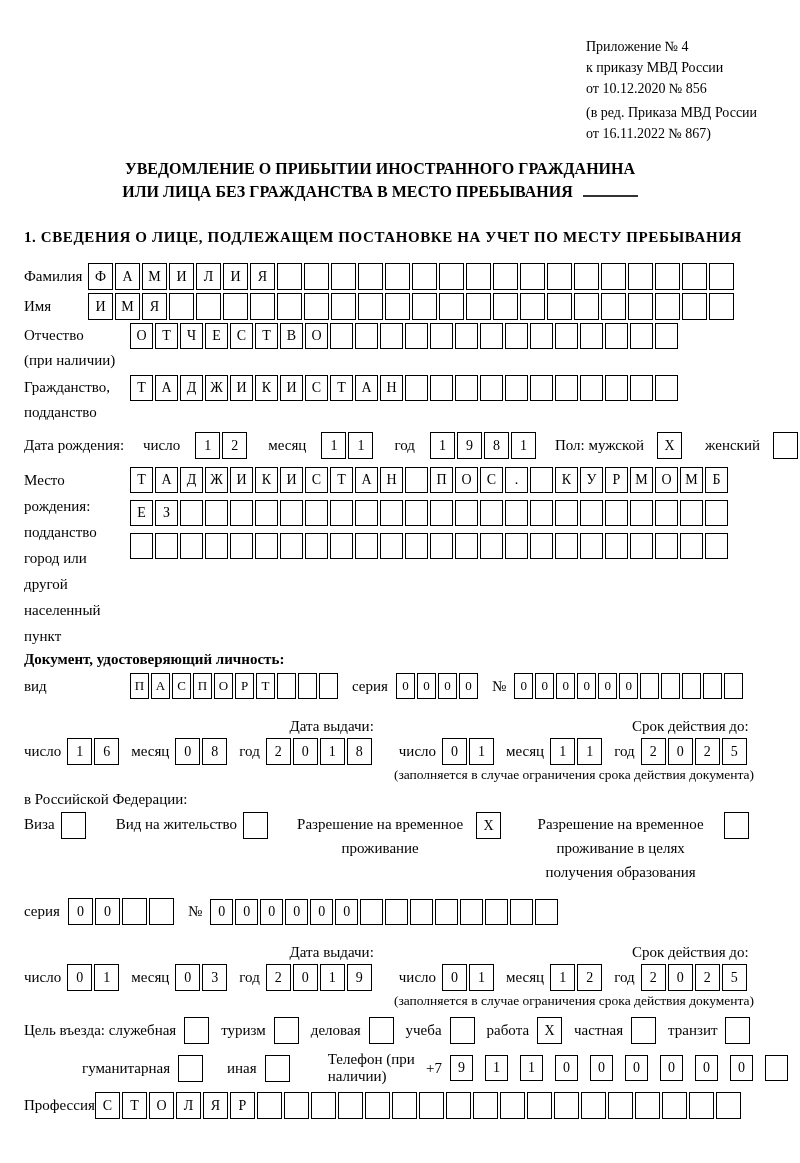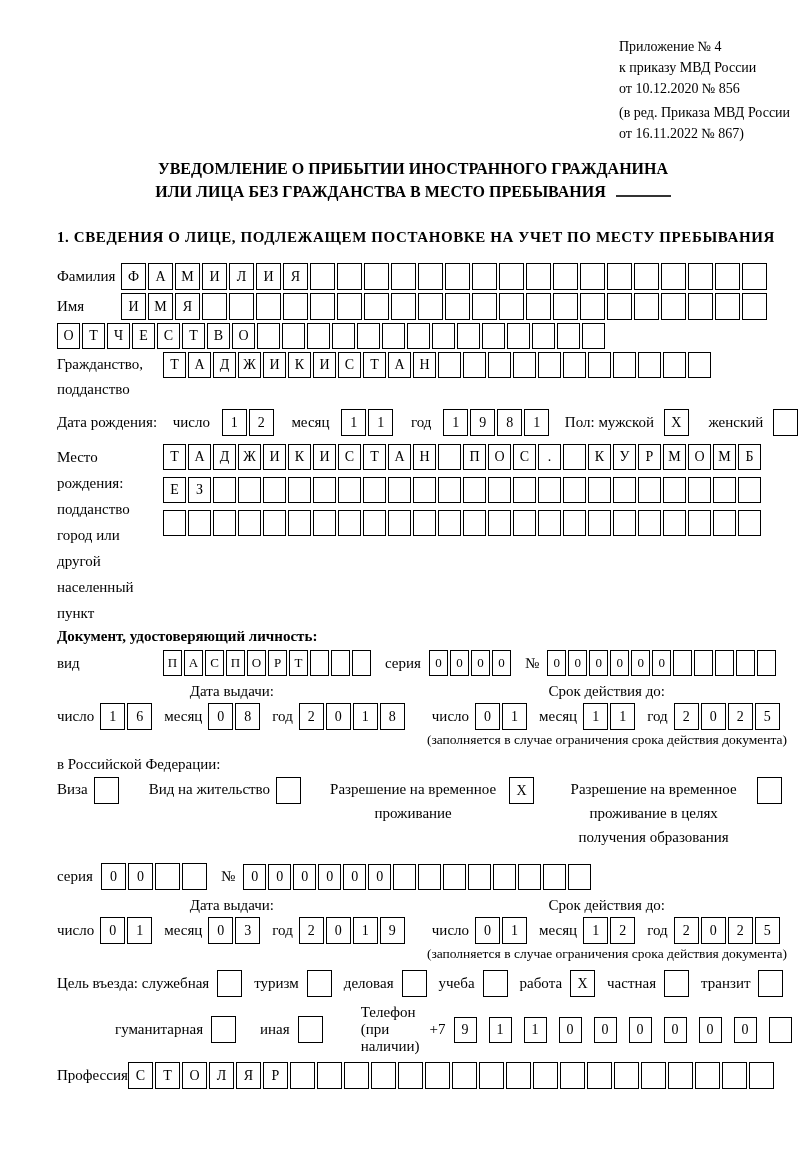--- a/index.html
+++ b/index.html
@@ -1,17 +1,17 @@
 <!DOCTYPE html>
 <html lang="ru"><head>
 <meta charset="utf-8">
 <style>
   html,body{margin:0;padding:0;background:#fff;}
   .page{position:relative;width:800px;height:1163px;box-sizing:border-box;
-    padding:36px 0 0 57px;overflow:hidden;background:#fff;color:#000;
+    padding:36px 0 0 24px;overflow:hidden;background:#fff;color:#000;
     font-family:"Liberation Serif","DejaVu Serif",serif;font-size:15px;}
   
   .topright{margin-left:562px;width:235px;font-size:14px;line-height:21px;}
   .topright .rev{margin-top:3px;}
   .forma{width:708px;text-align:right;font-weight:bold;font-size:16px;margin-top:9px;letter-spacing:.5px;}
   .title{width:712px;text-align:center;font-weight:bold;font-size:16px;line-height:23px;margin-top:13px;}
   .title .u{display:inline-block;width:55px;border-bottom:2px solid #333;height:12px;margin-left:10px;}
   .sheading{margin-top:26px;font-weight:bold;font-size:15px;letter-spacing:.6px;}
   
   .formbody{margin-top:17px;}
@@ -27,21 +27,21 @@
     font-size:14px;background:#fff;}
   .cells.n .cell{width:21px;height:24px;}
   .cells.xs .cell{width:17px;height:24px;font-size:13px;}
   .cb{margin-left:6px;}
   .stack{display:flex;flex-direction:column;}
   .stack .cells{margin-bottom:7px;}
   
   .dates{display:flex;margin-bottom:2px;margin-top:4px;}
   .dg{display:inline-flex;flex-direction:column;}
   .dg.right{margin-left:25px;}
-  .dg-title{text-align:center;margin-bottom:3px;}
+  .dg-title{text-align:right;margin-bottom:3px;margin-top:12px;}
   .dg-row{display:flex;align-items:center;}
   .dg-row .dlbl{margin:0 6px 0 10px;}
   .dg-row .dlbl:first-child{margin-left:0;}
   .note{font-size:13.5px;}
   .note.right{margin:2px 0 8px 330px;width:440px;text-align:center;}
   
   .resline{margin-bottom:8px;}
   .options{display:flex;align-items:flex-start;margin:4px 0 14px 0;line-height:24px;}
   .options .olbl{flex:none;}
   .optwrap{flex:none;width:180px;text-align:center;margin-left:20px;}
@@ -134,20 +134,24 @@
           <div class="cell"></div>
           <div class="cell"></div>
           <div class="cell"></div>
           <div class="cell"></div>
           <div class="cell"></div>
           <div class="cell"></div>
         </div>
     </div>
 
     <div class="frow top">
+      <div class="lblcol w106">
+        <span style="line-height:25px">Отчество</span>
+        <span style="line-height:24px">(при наличии)</span>
+      </div>
       <div class="cells n">
           <div class="cell">О</div>
           <div class="cell">Т</div>
           <div class="cell">Ч</div>
           <div class="cell">Е</div>
           <div class="cell">С</div>
           <div class="cell">Т</div>
           <div class="cell">В</div>
           <div class="cell">О</div>
           <div class="cell"></div>

